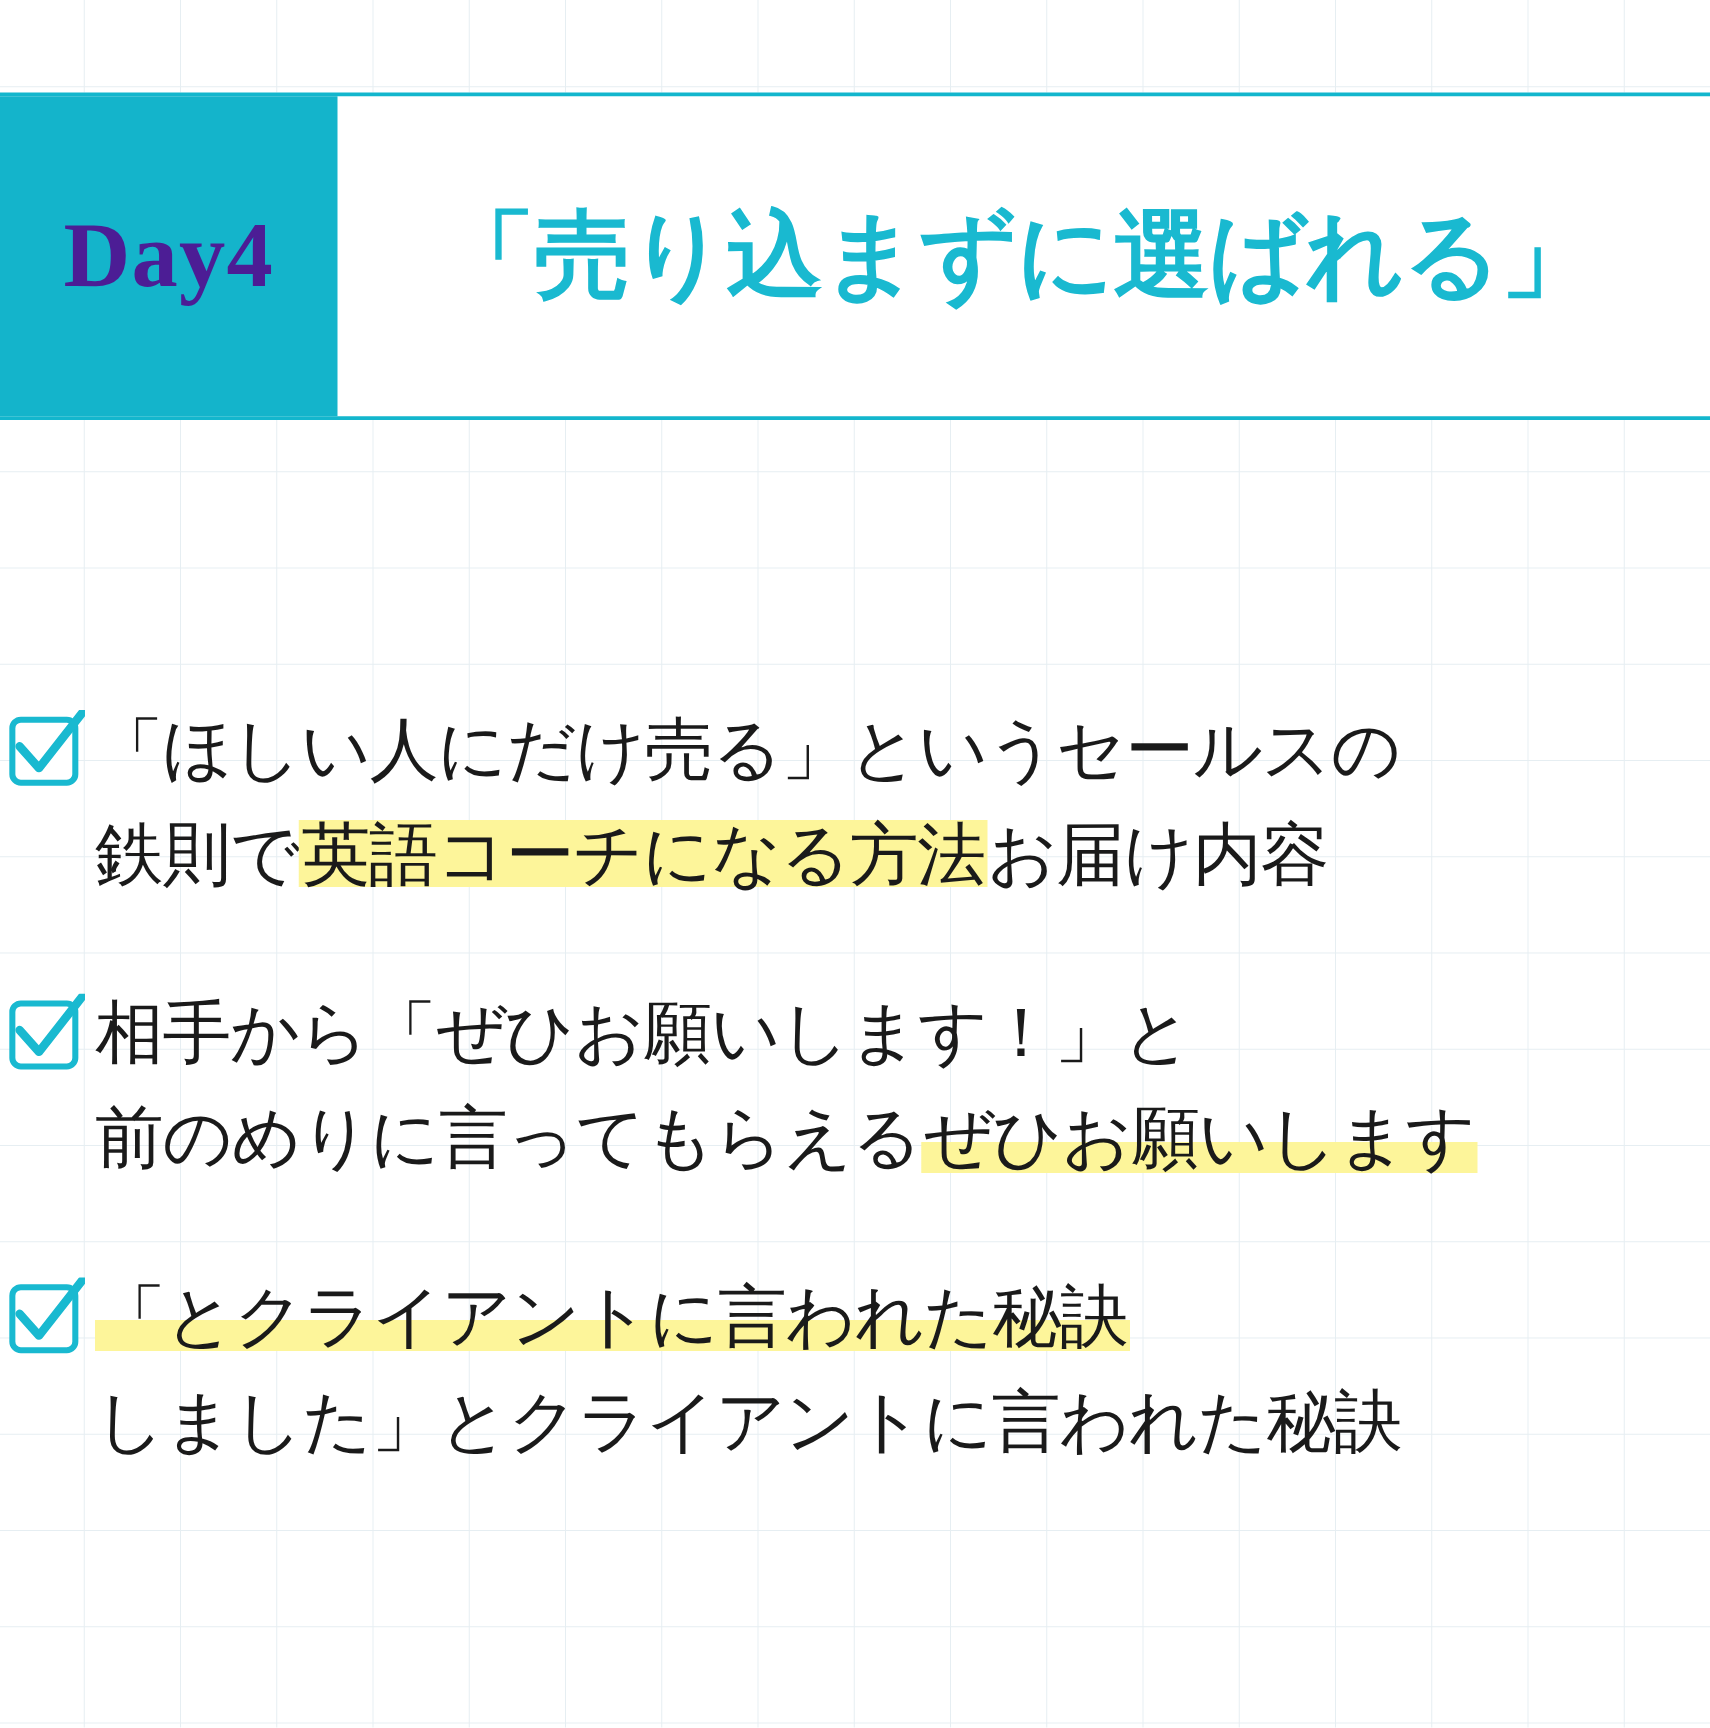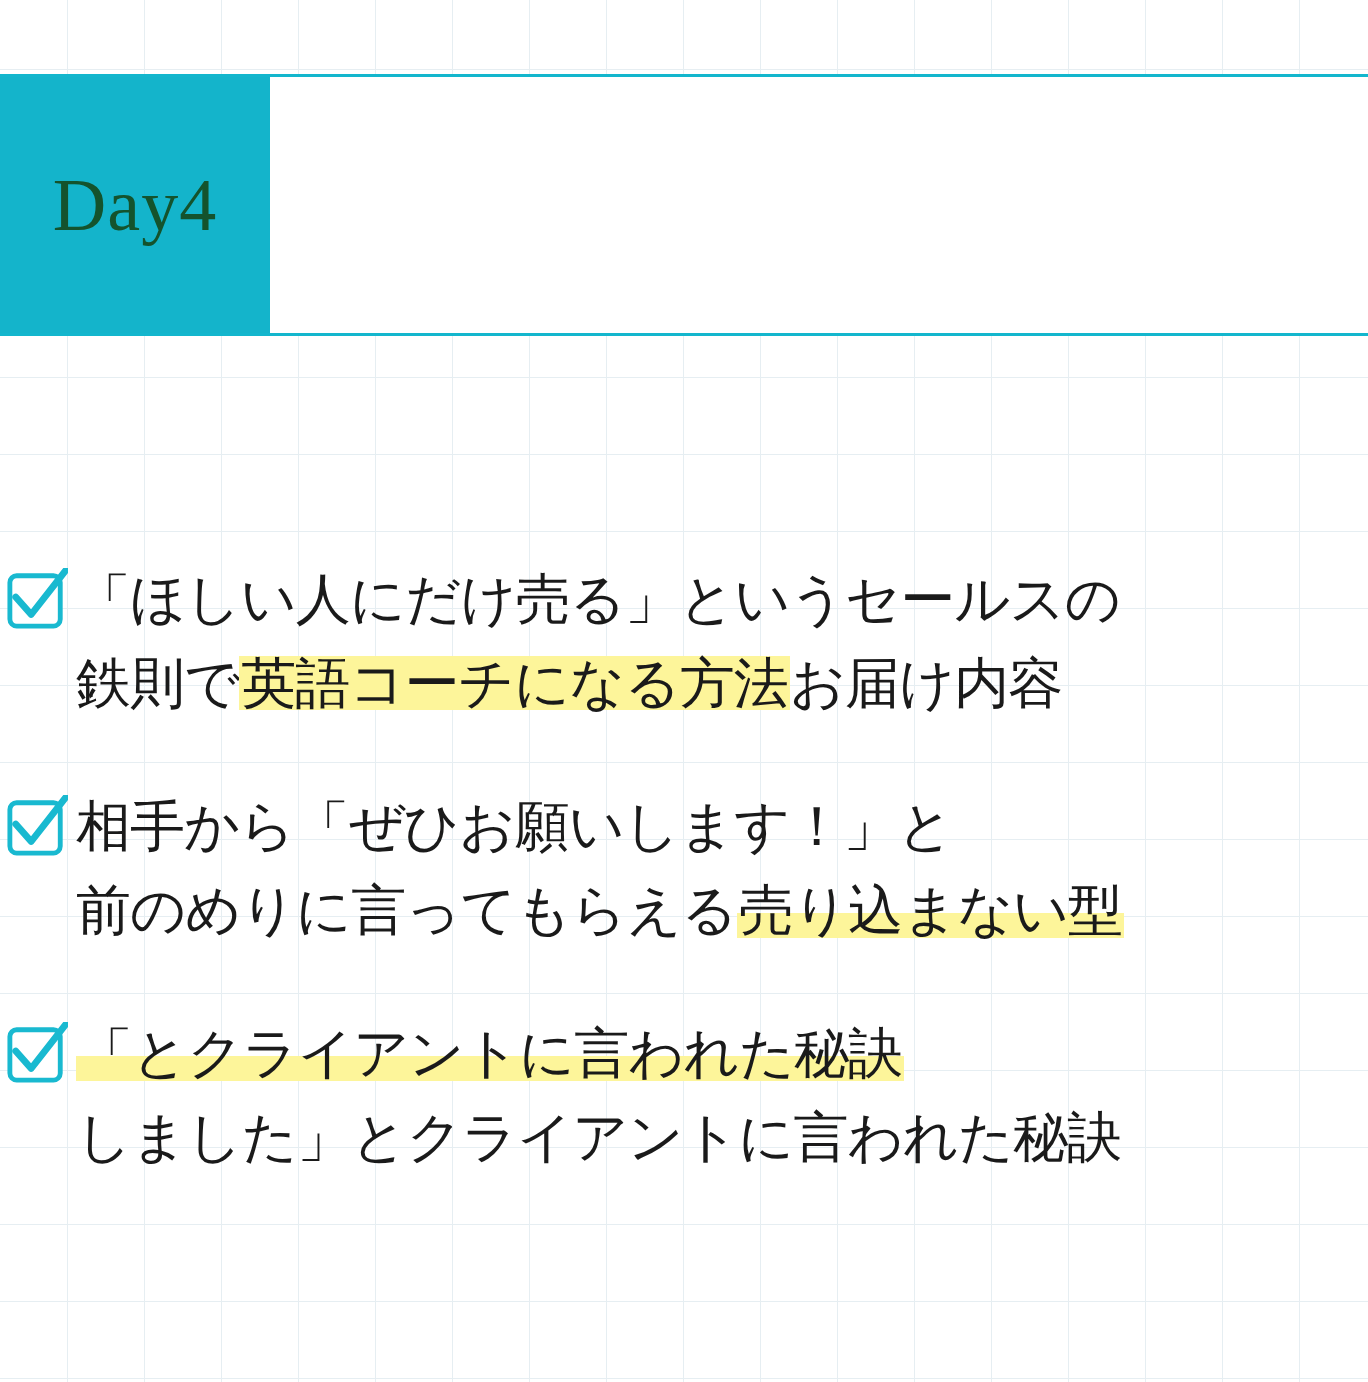--- a/index.html
+++ b/index.html
@@ -54,24 +54,24 @@
     background: #14b4cb;
     color: #ffffff;
     display: flex;
     align-items: center;
     justify-content: center;
     flex: 0 0 270px;
   }
   .day-badge-text {
     font-family: "Liberation Serif", serif;
     font-size: 74px;
-    font-weight: 400;
+    font-weight: 700;
     letter-spacing: 1px;
     line-height: 1;
-    color: #14532d;
+    color: #4c1d95;
   }
   .header-titles {
     flex: 1 1 auto;
     display: flex;
     flex-direction: column;
     align-items: center;
     justify-content: center;
     padding-right: 10px;
   }
   .header-line {
@@ -150,20 +150,21 @@
 
 <div id="grid-bg"></div>
 
 <div id="page">
 
   <div class="header">
     <div class="day-badge">
       <span class="day-badge-text">Day4</span>
     </div>
     <div class="header-titles">
+      <div class="header-line">「売り込まずに選ばれる」</div>
     </div>
   </div>
 
 
   <div class="list">
 
     <div class="list-item">
       <svg class="check-icon" viewBox="0 0 64 64">
         <rect x="4" y="8" width="52" height="52" rx="7" ry="7" fill="#ffffff" stroke="#19b9d0" stroke-width="5"></rect>
         <path d="M10 30 L26 48 L62 2" fill="none" stroke="#19b9d0" stroke-width="7" stroke-linecap="round" stroke-linejoin="round"></path>
@@ -181,21 +182,21 @@
     <div class="list-item">
       <svg class="check-icon" viewBox="0 0 64 64">
         <rect x="4" y="8" width="52" height="52" rx="7" ry="7" fill="#ffffff" stroke="#19b9d0" stroke-width="5"></rect>
         <path d="M10 30 L26 48 L62 2" fill="none" stroke="#19b9d0" stroke-width="7" stroke-linecap="round" stroke-linejoin="round"></path>
       </svg>
       <div class="item-text">
         <div class="item-line">
           <span>相手から「ぜひお願いします！」と</span>
         </div>
         <div class="item-line">
-          <span>前のめりに言ってもらえる</span><span class="hl hl-tail">売り込まない型</span><span></span>
+          <span>前のめりに言ってもらえる</span><span class="hl hl-tail">ぜひお願いします</span><span></span>
         </div>
       </div>
     </div>
 
     <div class="list-item">
       <svg class="check-icon" viewBox="0 0 64 64">
         <rect x="4" y="8" width="52" height="52" rx="7" ry="7" fill="#ffffff" stroke="#19b9d0" stroke-width="5"></rect>
         <path d="M10 30 L26 48 L62 2" fill="none" stroke="#19b9d0" stroke-width="7" stroke-linecap="round" stroke-linejoin="round"></path>
       </svg>
       <div class="item-text">

